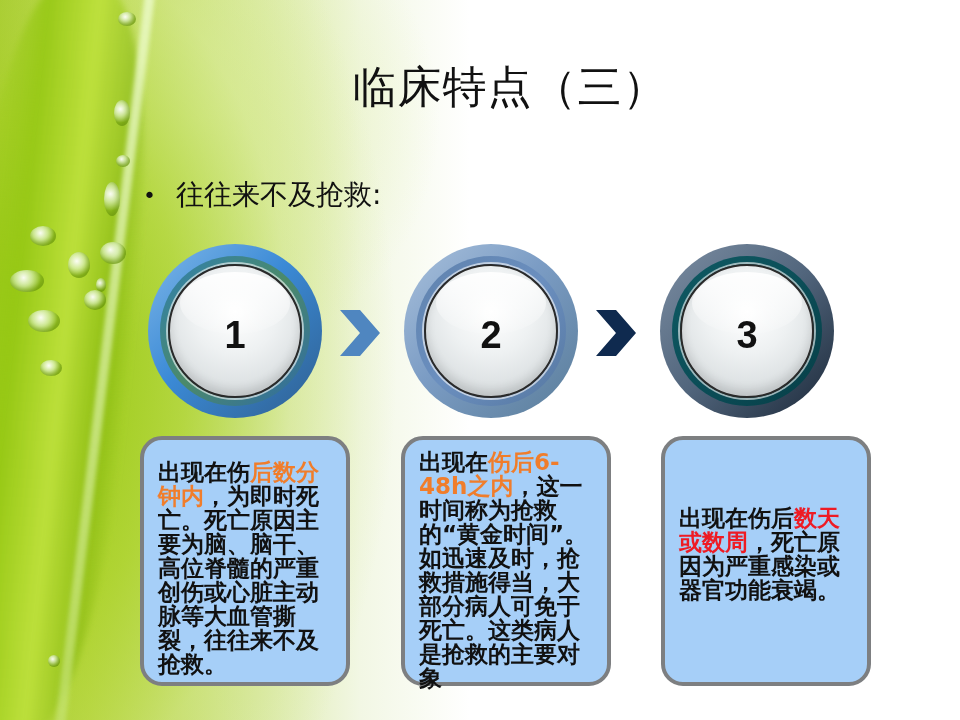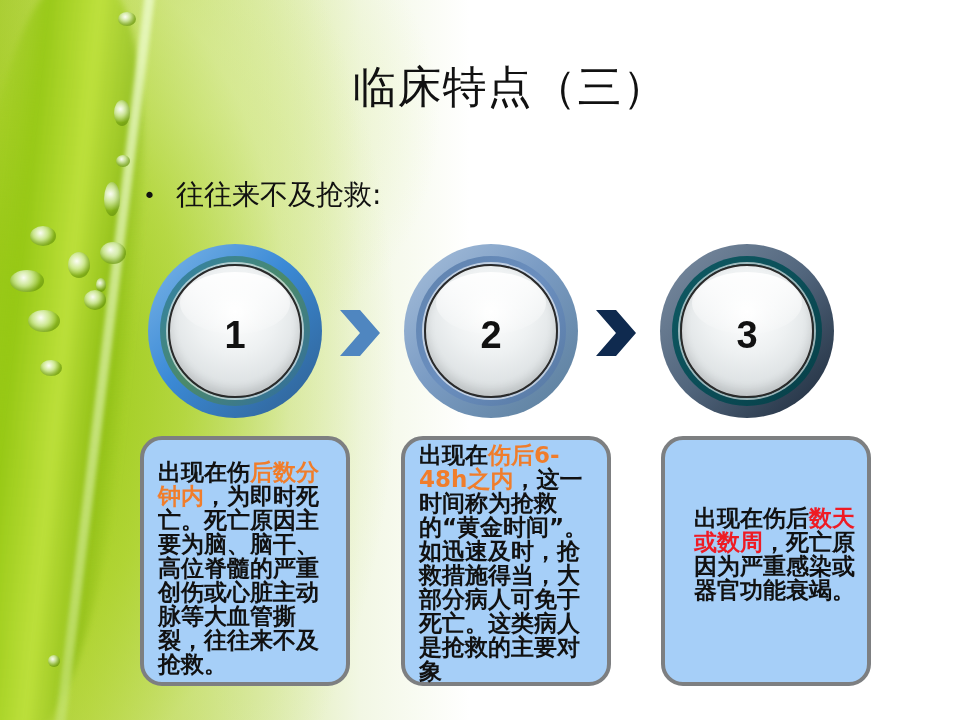--- a/index.html
+++ b/index.html
@@ -120,22 +120,22 @@
       box-sizing: border-box;
       padding: 16px 12px 12px 14px;
       font-family: "DejaVu Sans", sans-serif;
       font-weight: bold;
       font-size: 23px;
       line-height: 24px;
       color: #111;
       display: flex; align-items: flex-start;
     }
     .card-1 { left: 140px; top: 436px; height: 250px; padding-top: 20px; }
-    .card-2 { left: 401px; top: 436px; height: 250px; padding-top: 3px; }
-    .card-3 { left: 661px; top: 436px; height: 250px; align-items: center; padding-bottom: 30px; text-align: right; }
+    .card-2 { left: 401px; top: 436px; height: 250px; padding-top: 10px; }
+    .card-3 { left: 661px; top: 436px; height: 250px; align-items: center; padding-bottom: 30px; }
     .hl-orange { color: #f07d2b; }
     .hl-red { color: #ee1b24; }
     .card-text { display: block; }
   </style>
 </head>
 <body>
 
 <div class="leaf"></div>
 <div class="leaf-edge"></div>
 <div class="drop" style="left:118px;top:12px;width:18px;height:14px;"></div>

